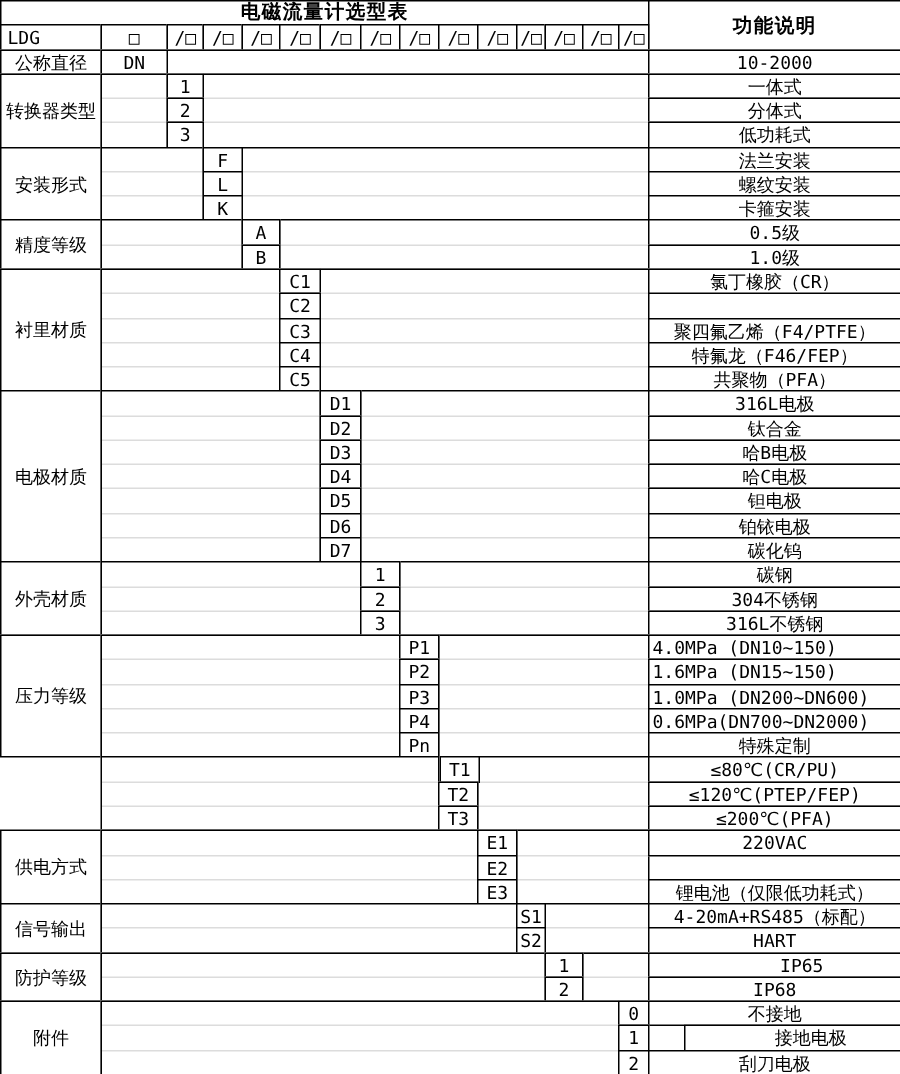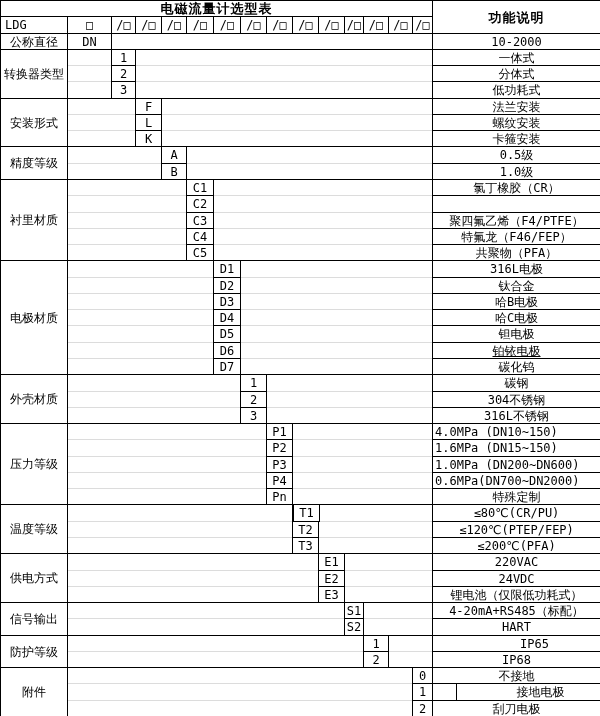--- a/index.html
+++ b/index.html
@@ -126,21 +126,21 @@
     <div class="cell" style="left: 432px; top: 260px; width: 169px; height: 18px;">316L电极</div>
     <div class="cell" style="left: 213px; top: 277px; width: 28px; height: 17px;">D2</div>
     <div class="cell" style="left: 432px; top: 277px; width: 169px; height: 17px;">钛合金</div>
     <div class="cell" style="left: 213px; top: 293px; width: 28px; height: 17px;">D3</div>
     <div class="cell" style="left: 432px; top: 293px; width: 169px; height: 17px;">哈B电极</div>
     <div class="cell" style="left: 213px; top: 309px; width: 28px; height: 17px;">D4</div>
     <div class="cell" style="left: 432px; top: 309px; width: 169px; height: 17px;">哈C电极</div>
     <div class="cell" style="left: 213px; top: 325px; width: 28px; height: 18px;">D5</div>
     <div class="cell" style="left: 432px; top: 325px; width: 169px; height: 18px;">钽电极</div>
     <div class="cell" style="left: 213px; top: 342px; width: 28px; height: 17px;">D6</div>
-    <div class="cell" style="left: 432px; top: 342px; width: 169px; height: 17px; text-decoration: underline;">铂铱电极</div>
+    <div class="cell" style="left: 432px; top: 342px; width: 169px; height: 17px;">铂铱电极</div>
     <div class="cell" style="left: 213px; top: 358px; width: 28px; height: 17px;">D7</div>
     <div class="cell" style="left: 432px; top: 358px; width: 169px; height: 17px;">碳化钨</div>
     <div class="cell" style="left: 0px; top: 374px; width: 68px; height: 50px;">外壳材质</div>
     <div class="cell" style="left: 67px; top: 374px; width: 174px; height: 50px;">
       <div class="gl" style="top: 16px;"></div>
       <div class="gl" style="top: 32px;"></div>
     </div>
     <div class="cell" style="left: 266px; top: 374px; width: 167px; height: 50px;">
       <div class="gl" style="top: 16px;"></div>
       <div class="gl" style="top: 32px;"></div>
@@ -167,21 +167,20 @@
     <div class="cell" style="left: 266px; top: 423px; width: 27px; height: 17px;">P1</div>
     <div class="cell dleft" style="left: 432px; top: 423px; width: 169px; height: 17px;">4.0MPa (DN10~150)</div>
     <div class="cell" style="left: 266px; top: 439px; width: 27px; height: 18px;">P2</div>
     <div class="cell dleft" style="left: 432px; top: 439px; width: 169px; height: 18px;">1.6MPa (DN15~150)</div>
     <div class="cell" style="left: 266px; top: 456px; width: 27px; height: 17px;">P3</div>
     <div class="cell dleft" style="left: 432px; top: 456px; width: 169px; height: 17px;">1.0MPa (DN200~DN600)</div>
     <div class="cell" style="left: 266px; top: 472px; width: 27px; height: 17px;">P4</div>
     <div class="cell dleft" style="left: 432px; top: 472px; width: 169px; height: 17px;">0.6MPa(DN700~DN2000)</div>
     <div class="cell" style="left: 266px; top: 488px; width: 27px; height: 17px;">Pn</div>
     <div class="cell" style="left: 432px; top: 488px; width: 169px; height: 17px;">特殊定制</div>
-    <div class="cell" style="left: 0px; top: 504px; width: 68px; height: 50px;">温度等级</div>
     <div class="cell" style="left: 67px; top: 504px; width: 226px; height: 50px;">
       <div class="gl" style="top: 16px;"></div>
       <div class="gl" style="top: 32px;"></div>
     </div>
     <div class="cell" style="left: 318px; top: 504px; width: 115px; height: 50px;">
       <div class="gl" style="top: 16px;"></div>
       <div class="gl" style="top: 32px;"></div>
     </div>
     <div class="cell" style="left: 293px; top: 504px; width: 27px; height: 18px;">T1</div>
     <div class="cell" style="left: 432px; top: 504px; width: 169px; height: 18px;">≤80℃(CR/PU)</div>
@@ -194,21 +193,20 @@
       <div class="gl" style="top: 16px;"></div>
       <div class="gl" style="top: 32px;"></div>
     </div>
     <div class="cell" style="left: 344px; top: 553px; width: 89px; height: 50px;">
       <div class="gl" style="top: 16px;"></div>
       <div class="gl" style="top: 32px;"></div>
     </div>
     <div class="cell" style="left: 318px; top: 553px; width: 27px; height: 18px;">E1</div>
     <div class="cell" style="left: 432px; top: 553px; width: 169px; height: 18px;">220VAC</div>
     <div class="cell" style="left: 318px; top: 570px; width: 27px; height: 17px;">E2</div>
-    <div class="cell" style="left: 432px; top: 570px; width: 169px; height: 17px;">24VDC</div>
     <div class="cell" style="left: 318px; top: 586px; width: 27px; height: 17px;">E3</div>
     <div class="cell" style="left: 432px; top: 586px; width: 169px; height: 17px;">锂电池（仅限低功耗式）</div>
     <div class="cell" style="left: 0px; top: 602px; width: 68px; height: 34px;">信号输出</div>
     <div class="cell" style="left: 67px; top: 602px; width: 278px; height: 34px;">
       <div class="gl" style="top: 15px;"></div>
     </div>
     <div class="cell" style="left: 363px; top: 602px; width: 70px; height: 34px;">
       <div class="gl" style="top: 15px;"></div>
     </div>
     <div class="cell" style="left: 344px; top: 602px; width: 20px; height: 17px;">S1</div>

